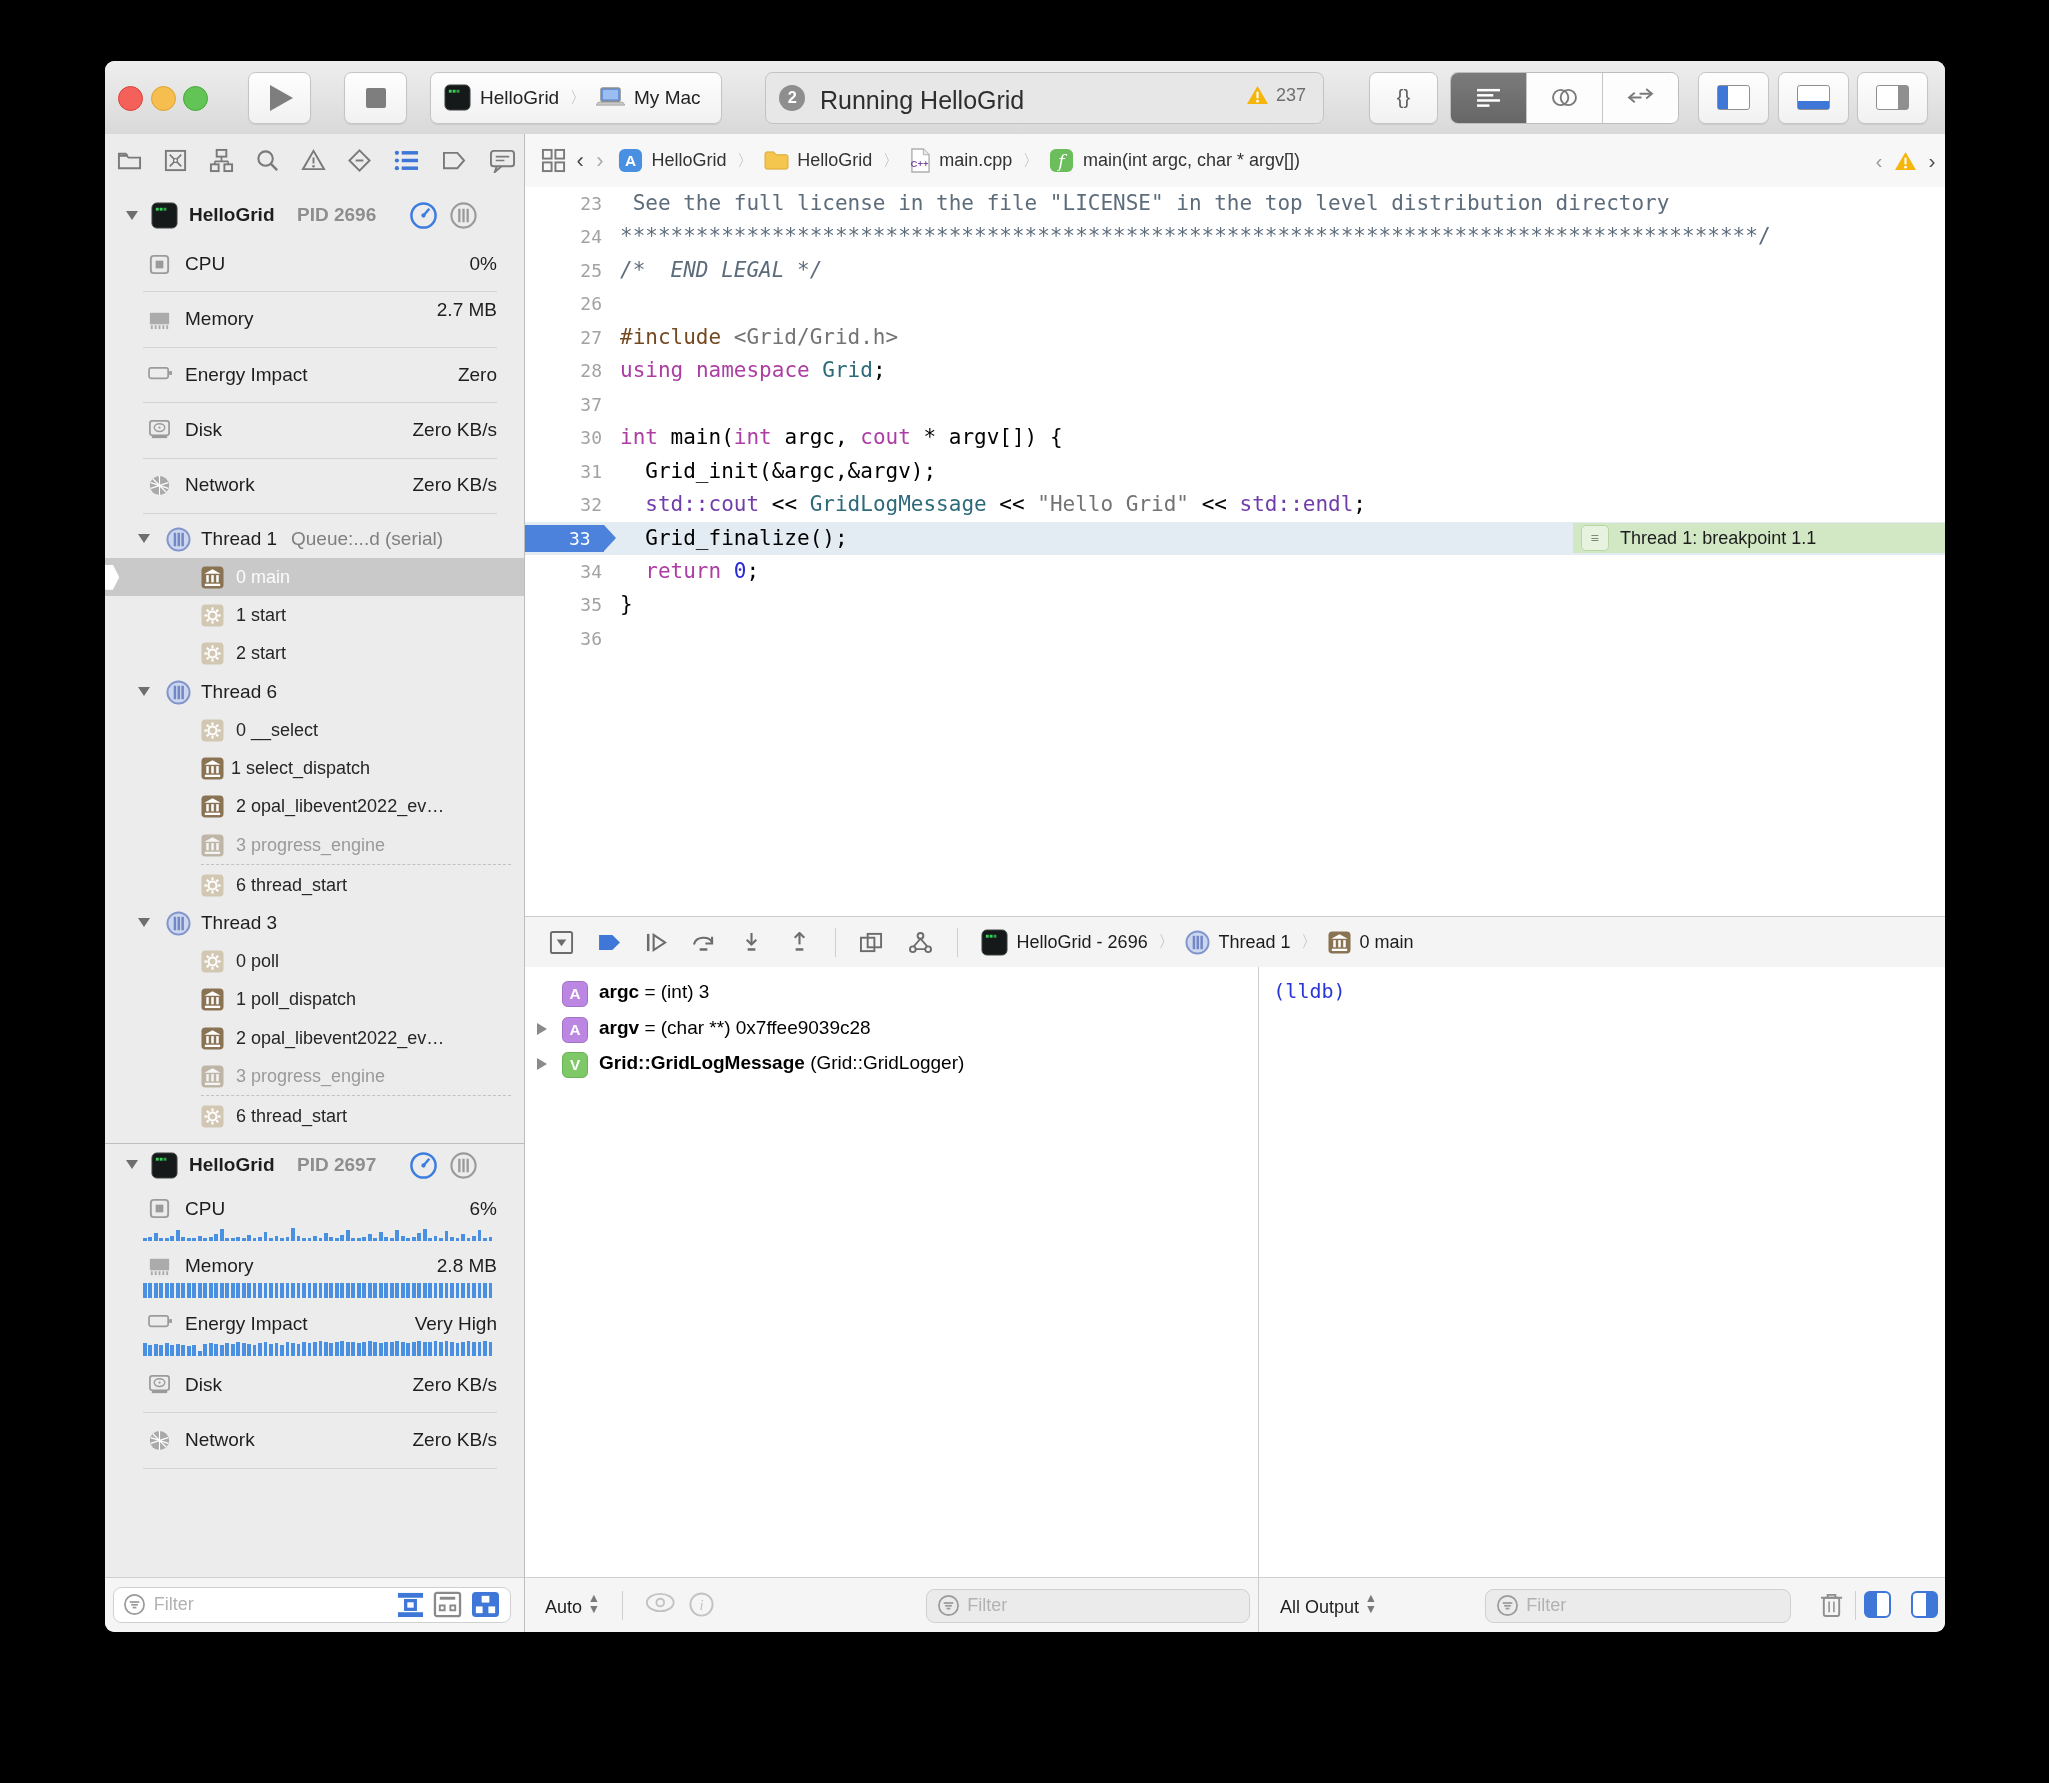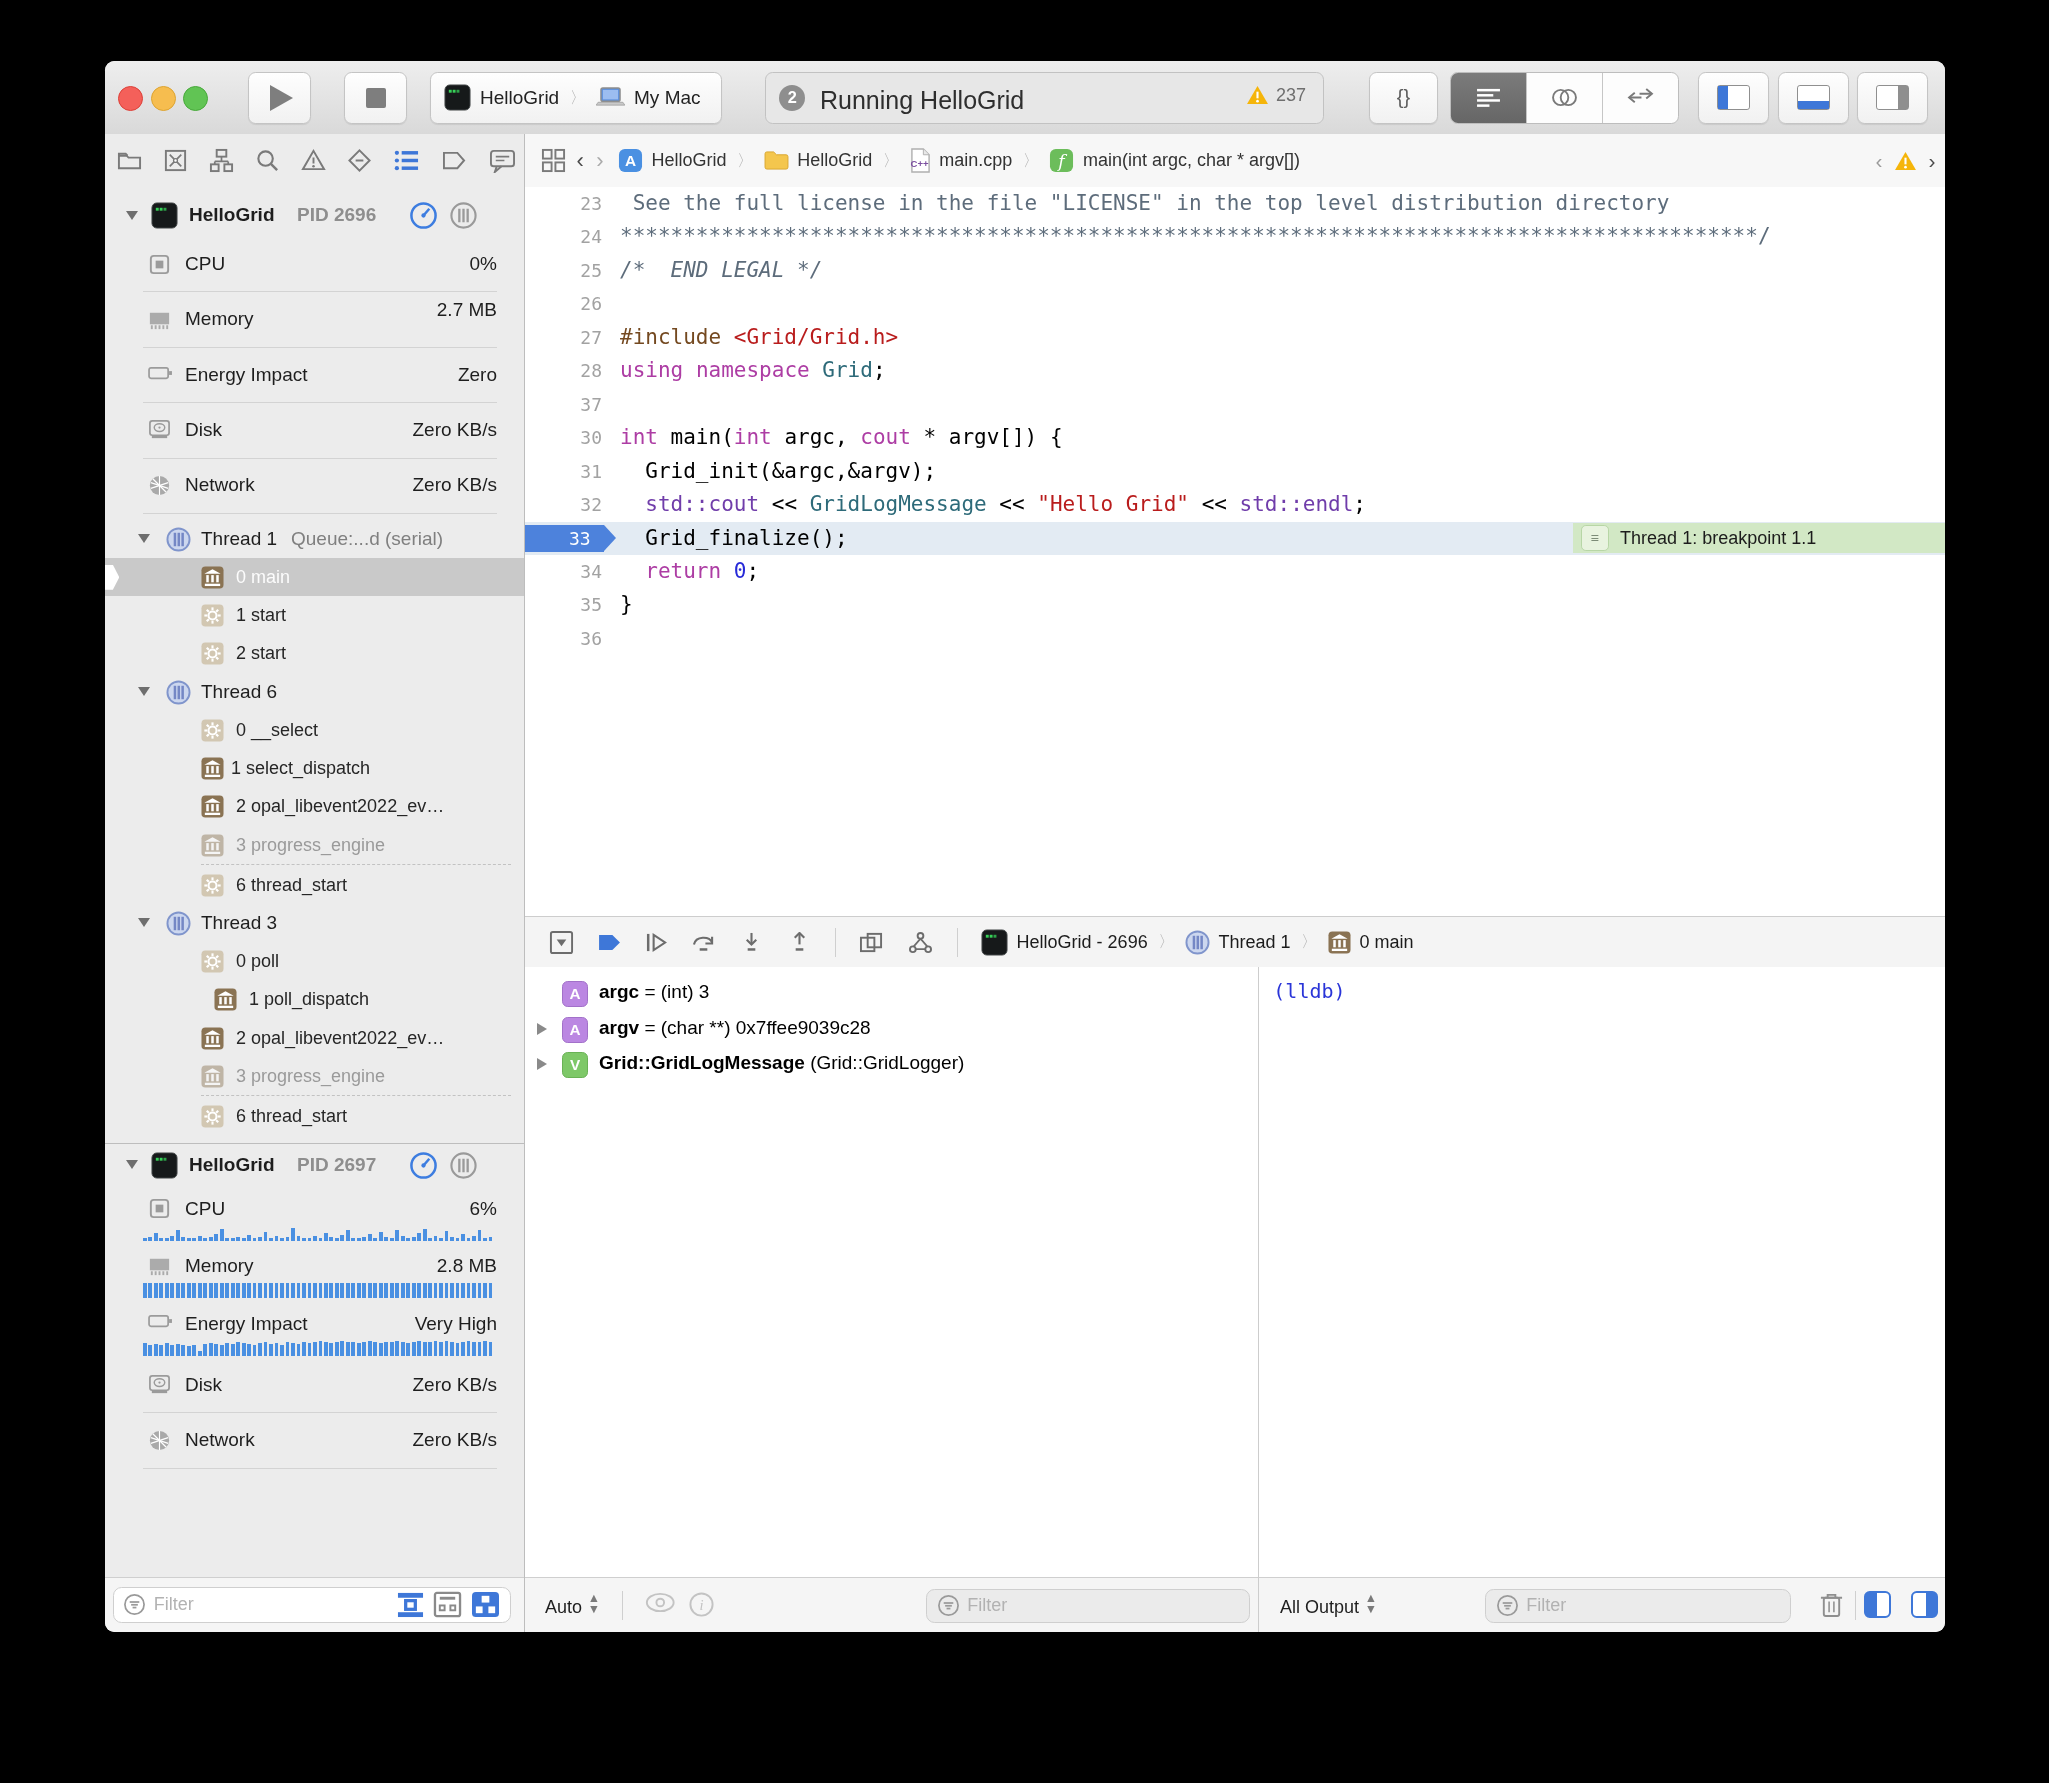--- a/index.html
+++ b/index.html
@@ -63,21 +63,21 @@
   .filtercapsule{position:absolute;background:#fff;border:1px solid #cfcfcf;border-radius:8.6px;display:flex;align-items:center;padding:0 9.6px;gap:7.6px;box-sizing:border-box;}
   .placeholder{color:#b2b2b2;font-size:18px;}
   
   #editor{position:absolute;left:419px;top:126px;width:1421px;height:728px;background:#fff;overflow:hidden;}
   .codeline{position:absolute;left:0;width:100%;height:33px;white-space:pre;
             font-family:"DejaVu Sans Mono",monospace;font-size:21px;line-height:33px;}
   .gutter{position:absolute;left:0;width:78px;text-align:right;color:#a2a2a2;font-size:18px;
           font-family:"DejaVu Sans Mono",monospace;line-height:33px;}
   .codetext{position:absolute;left:96px;top:0;}
   .cm{color:#5d6c7b;} .cmi{color:#5d6c7b;font-style:italic;} .pp{color:#744920;}
-  .str{color:#b91c1c;} .kw{color:#ad3da4;} .std{color:#703daa;} .typ{color:#2d6a79;}
+  .str{color:#737373;} .kw{color:#ad3da4;} .std{color:#703daa;} .typ{color:#2d6a79;}
   .num{color:#272ad8;} .pl{color:#000;}
   .bpband{position:absolute;left:0;width:100%;height:33px;background:#e3ebf3;}
   .bpbadge{position:absolute;left:0;width:80px;height:27px;background:#4d82dc;color:#fff;
            font-size:18px;font-family:"DejaVu Sans Mono",monospace;text-align:right;line-height:27px;padding-right:13.4px;box-sizing:border-box;}
   .bpbadge:after{content:"";position:absolute;right:-12.4px;top:0;border-left:12.4px solid #4d82dc;
                  border-top:13.4px solid transparent;border-bottom:13.4px solid transparent;}
   .annot{position:absolute;height:30px;background:#d2e8c5;display:flex;align-items:center;gap:11.5px;padding-left:7.6px;box-sizing:border-box;}
   .annoticon{width:26px;height:24px;background:#e8f3df;border:1px solid #b7d6a6;border-radius:4.8px;
              display:flex;align-items:center;justify-content:center;color:#7d8c78;font-size:14.3px;letter-spacing:0;}
   .annottext{font-size:18px;color:#1c1c1c;}
@@ -619,21 +619,21 @@
                   <path d="M17.5 12 H20.5"></path>
                   <path d="M6 6 L8.2 8.2"></path>
                   <path d="M18 6 L15.8 8.2"></path>
                   <path d="M6 18 L8.2 15.8"></path>
                   <path d="M18 18 L15.8 15.8"></path>
                 </g>
               </svg>
             </span>
             <span style="position: absolute; left: 131px; top: 8.6px; color: rgb(38, 38, 38);">0 poll</span>
           </div>
-          <div class="srow framerow" style="top: 793px; height: 38px; margin-left: 13px;">
+          <div class="srow framerow" style="top: 793px; height: 38px;">
             <span style="position: absolute; left: 96px; top: 7.6px;">
               <svg width="23" height="23" viewBox="0 0 24 24" fill="none" xmlns="http://www.w3.org/2000/svg">
                 <rect x="0.5" y="0.5" width="23" height="23" rx="4" fill="#8a7353"></rect>
                 <path d="M12 3.5 L20.5 8 H3.5 Z" fill="#fff"></path>
                 <rect x="5.5" y="9.5" width="2.6" height="7.5" fill="#fff"></rect>
                 <rect x="10.7" y="9.5" width="2.6" height="7.5" fill="#fff"></rect>
                 <rect x="15.9" y="9.5" width="2.6" height="7.5" fill="#fff"></rect>
                 <rect x="4" y="18.5" width="16" height="2.4" fill="#fff"></rect>
               </svg>
             </span>

